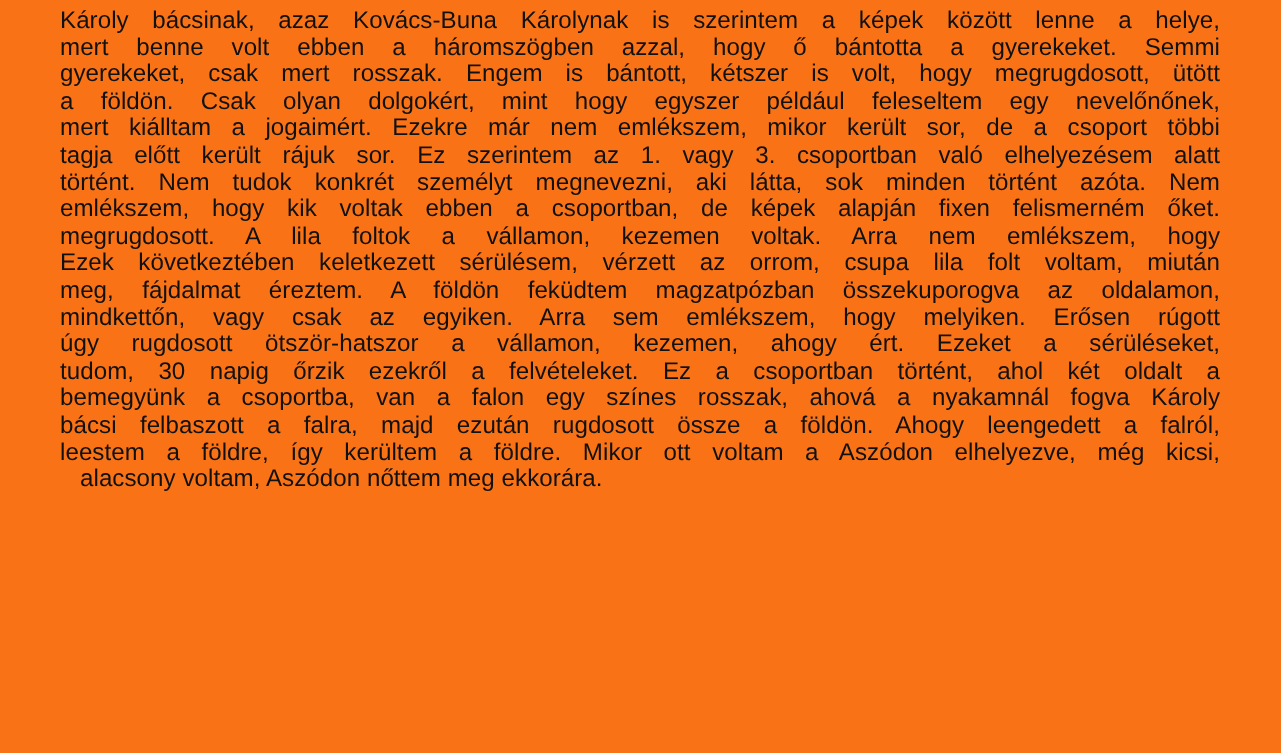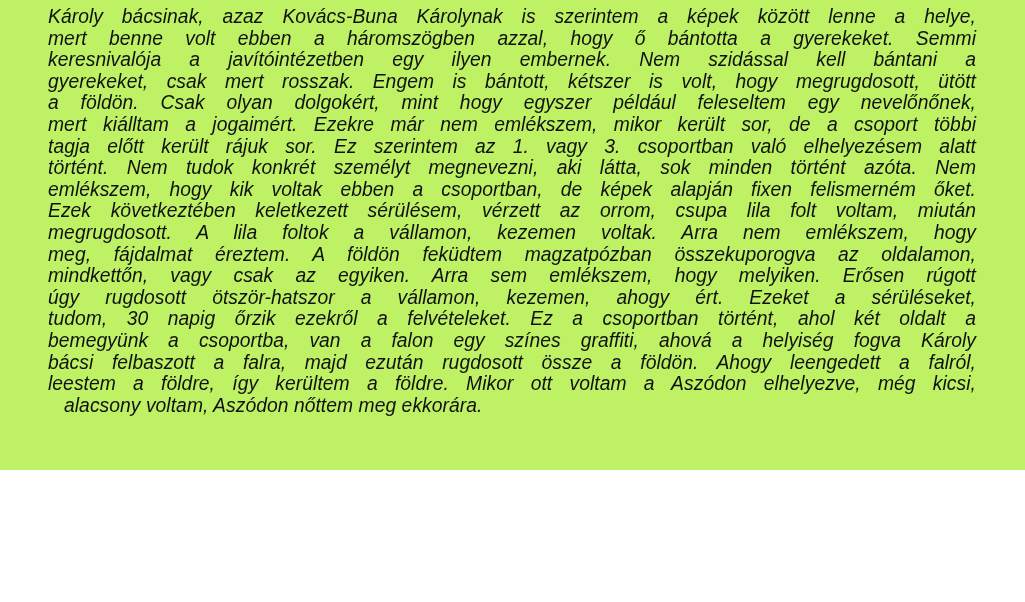--- a/index.html
+++ b/index.html
@@ -11,23 +11,22 @@
       width: 1025px;
       height: 602px;
       overflow: hidden;
       position: relative;
     }
     .page {
       position: absolute;
       left: 0;
       top: 0;
       width: 1025px;
-      height: 470px;
-      background: #bef264;
-      font-style: italic;
+      height: 602px;
+      background: #f97316;
     }
     .text-block {
       position: absolute;
       left: 48px;
       top: 6px;
       width: 928px;
       font-family: "Liberation Sans", sans-serif;
       font-size: 19.3px;
       line-height: 21.6px;
       color: #111111;
@@ -45,31 +44,30 @@
       margin-left: 16px;
     }
   </style>
 </head>
 <body>
 
 <div class="page">
   <div class="text-block">
     <span class="line">Károly bácsinak, azaz Kovács-Buna Károlynak is szerintem a képek között lenne a helye,</span>
     <span class="line">mert benne volt ebben a háromszögben azzal, hogy ő bántotta a gyerekeket. Semmi</span>
-    <span class="line">keresnivalója a javítóintézetben egy ilyen embernek. Nem szidással kell bántani a</span>
     <span class="line">gyerekeket, csak mert rosszak. Engem is bántott, kétszer is volt, hogy megrugdosott, ütött</span>
     <span class="line">a földön. Csak olyan dolgokért, mint hogy egyszer például feleseltem egy nevelőnőnek,</span>
     <span class="line">mert kiálltam a jogaimért. Ezekre már nem emlékszem, mikor került sor, de a csoport többi</span>
     <span class="line">tagja előtt került rájuk sor. Ez szerintem az 1. vagy 3. csoportban való elhelyezésem alatt</span>
     <span class="line">történt. Nem tudok konkrét személyt megnevezni, aki látta, sok minden történt azóta. Nem</span>
     <span class="line">emlékszem, hogy kik voltak ebben a csoportban, de képek alapján fixen felismerném őket.</span>
+    <span class="line">megrugdosott. A lila foltok a vállamon, kezemen voltak. Arra nem emlékszem, hogy</span>
     <span class="line">Ezek következtében keletkezett sérülésem, vérzett az orrom, csupa lila folt voltam, miután</span>
-    <span class="line">megrugdosott. A lila foltok a vállamon, kezemen voltak. Arra nem emlékszem, hogy</span>
     <span class="line">meg, fájdalmat éreztem. A földön feküdtem magzatpózban összekuporogva az oldalamon,</span>
     <span class="line">mindkettőn, vagy csak az egyiken. Arra sem emlékszem, hogy melyiken. Erősen rúgott</span>
     <span class="line">úgy rugdosott ötször-hatszor a vállamon, kezemen, ahogy ért. Ezeket a sérüléseket,</span>
     <span class="line">tudom, 30 napig őrzik ezekről a felvételeket. Ez a csoportban történt, ahol két oldalt a</span>
-    <span class="line">bemegyünk a csoportba, van a falon egy színes graffiti, ahová a helyiség fogva Károly</span>
+    <span class="line">bemegyünk a csoportba, van a falon egy színes rosszak, ahová a nyakamnál fogva Károly</span>
     <span class="line">bácsi felbaszott a falra, majd ezután rugdosott össze a földön. Ahogy leengedett a falról,</span>
     <span class="line">leestem a földre, így kerültem a földre. Mikor ott voltam a Aszódon elhelyezve, még kicsi,</span>
     <span class="line last">alacsony voltam, Aszódon nőttem meg ekkorára.</span>
   </div>
 </div>
 
 </body></html>

